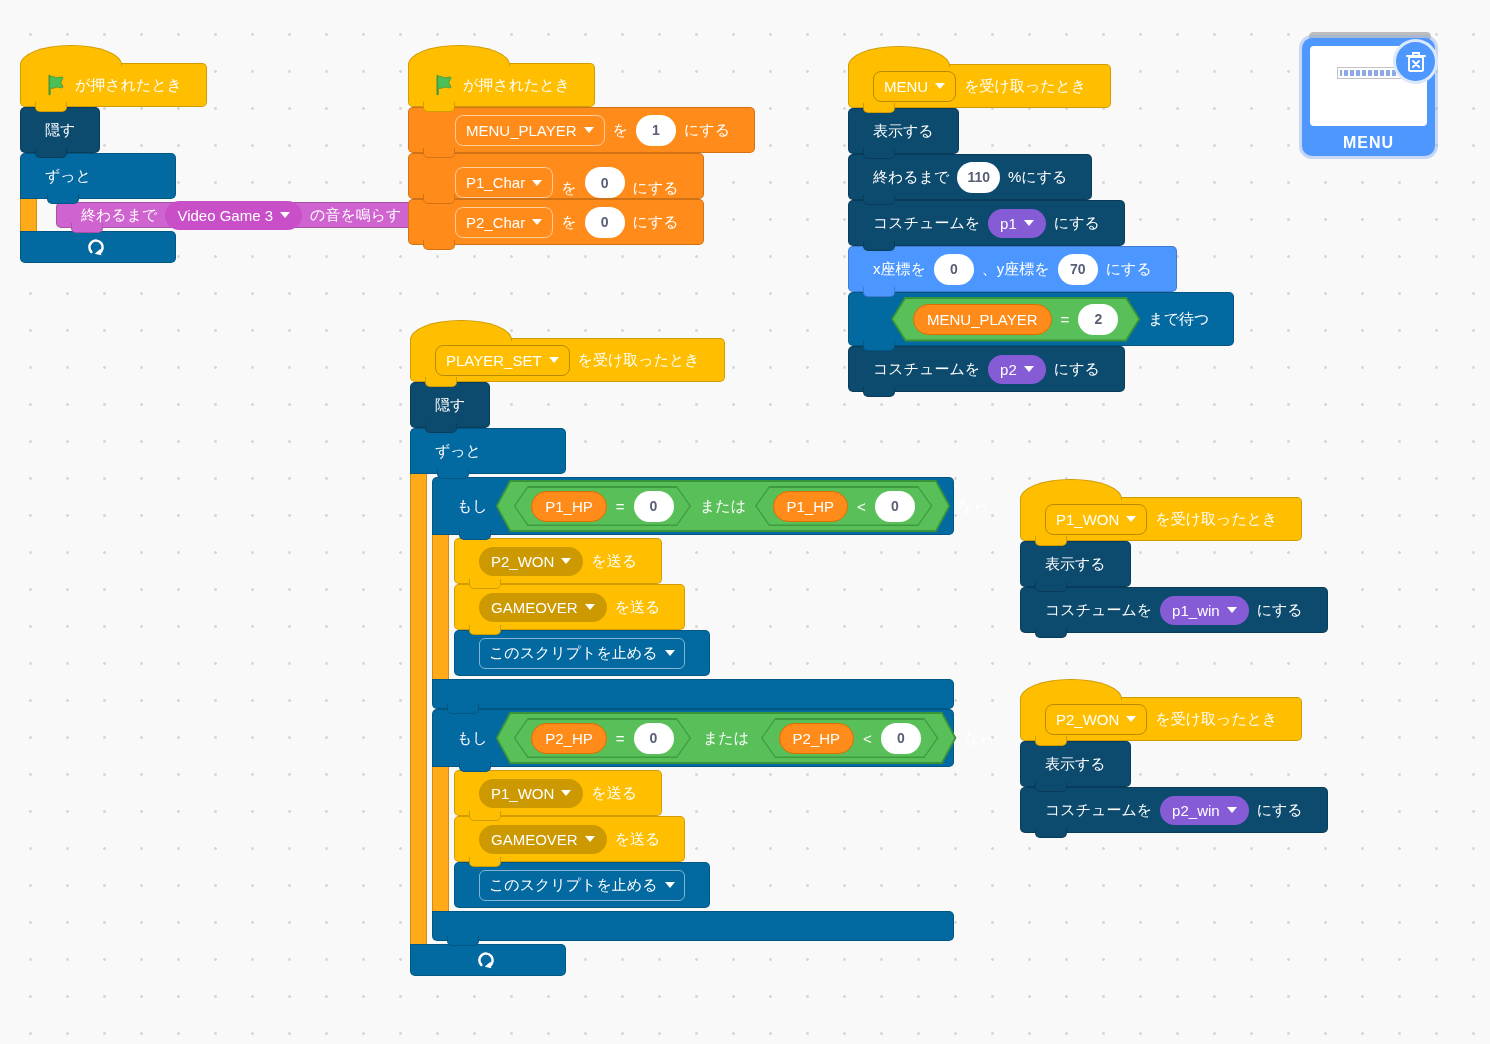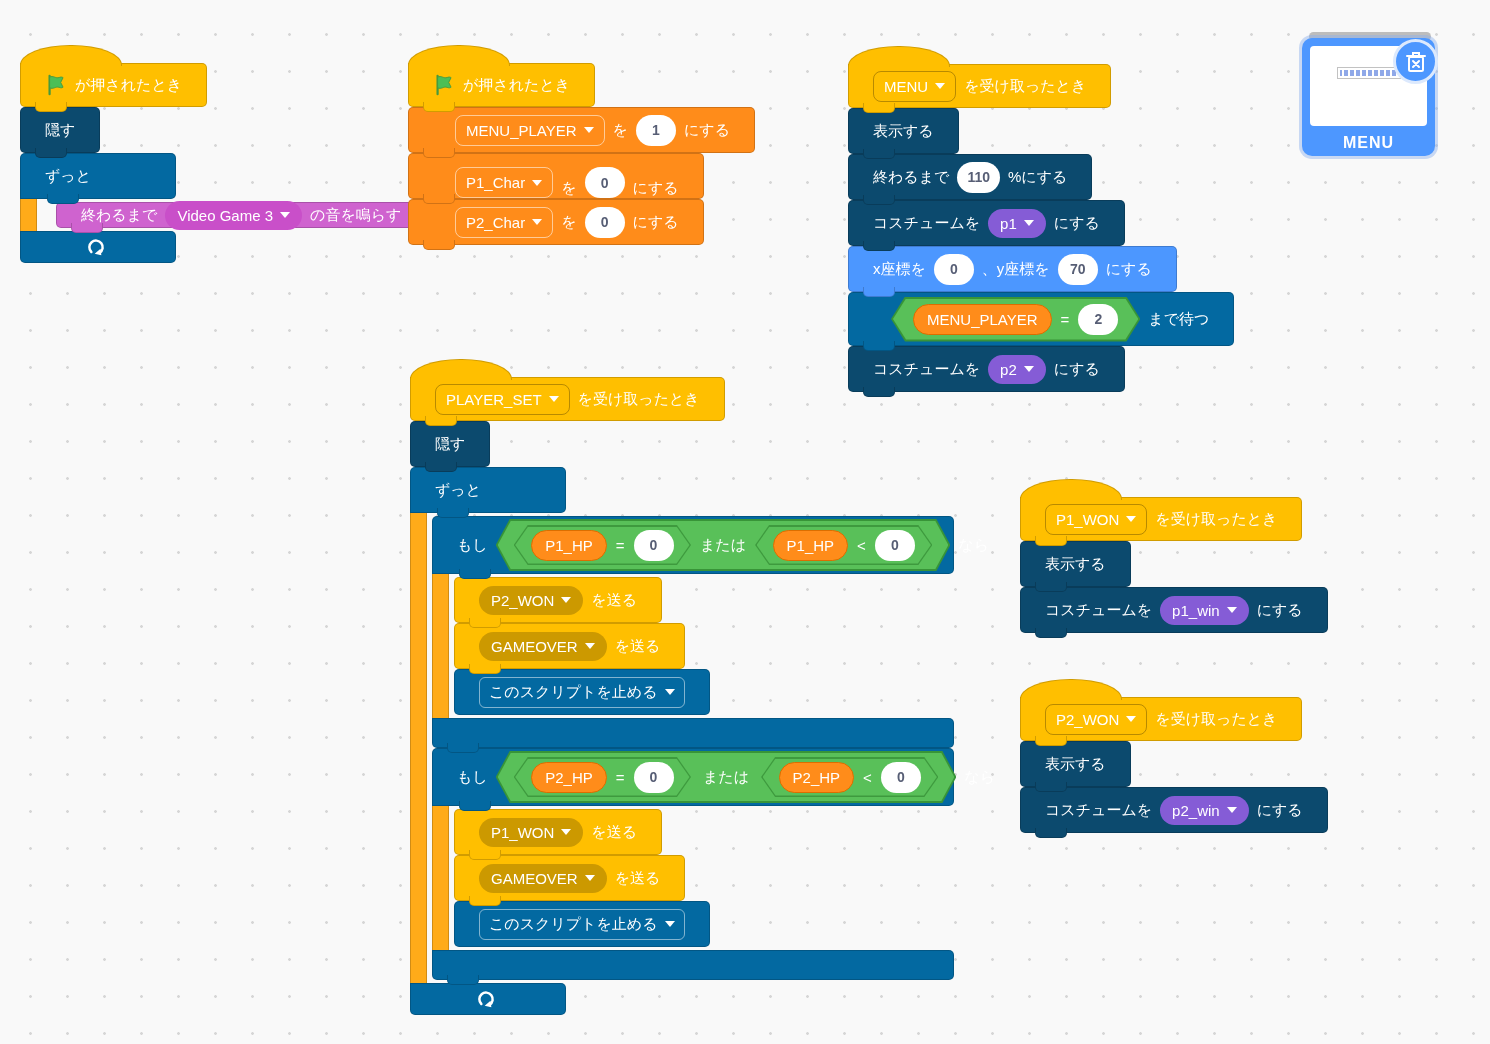--- a/index.html
+++ b/index.html
@@ -222,21 +222,21 @@
   <div class="blk lks">
     <span>コスチュームを</span>
     <span class="dd dd-pill f-lks">
       <span>p2</span>
       <span class="caret"></span>
     </span>
     <span>にする</span>
   </div>
 </div>
 
-<div class="script" id="s4" style="left:410px; top:359px;text-align:right;">
+<div class="script" id="s4" style="left:410px; top:320px;text-align:right;">
   <div class="blk ev hat">
     <span class="dd dd-box">
       <span>PLAYER_SET</span>
       <span class="caret"></span>
     </span>
     <span>を受け取ったとき</span>
   </div>
   <div class="blk lks">
     <span>隠す</span>
   </div>

